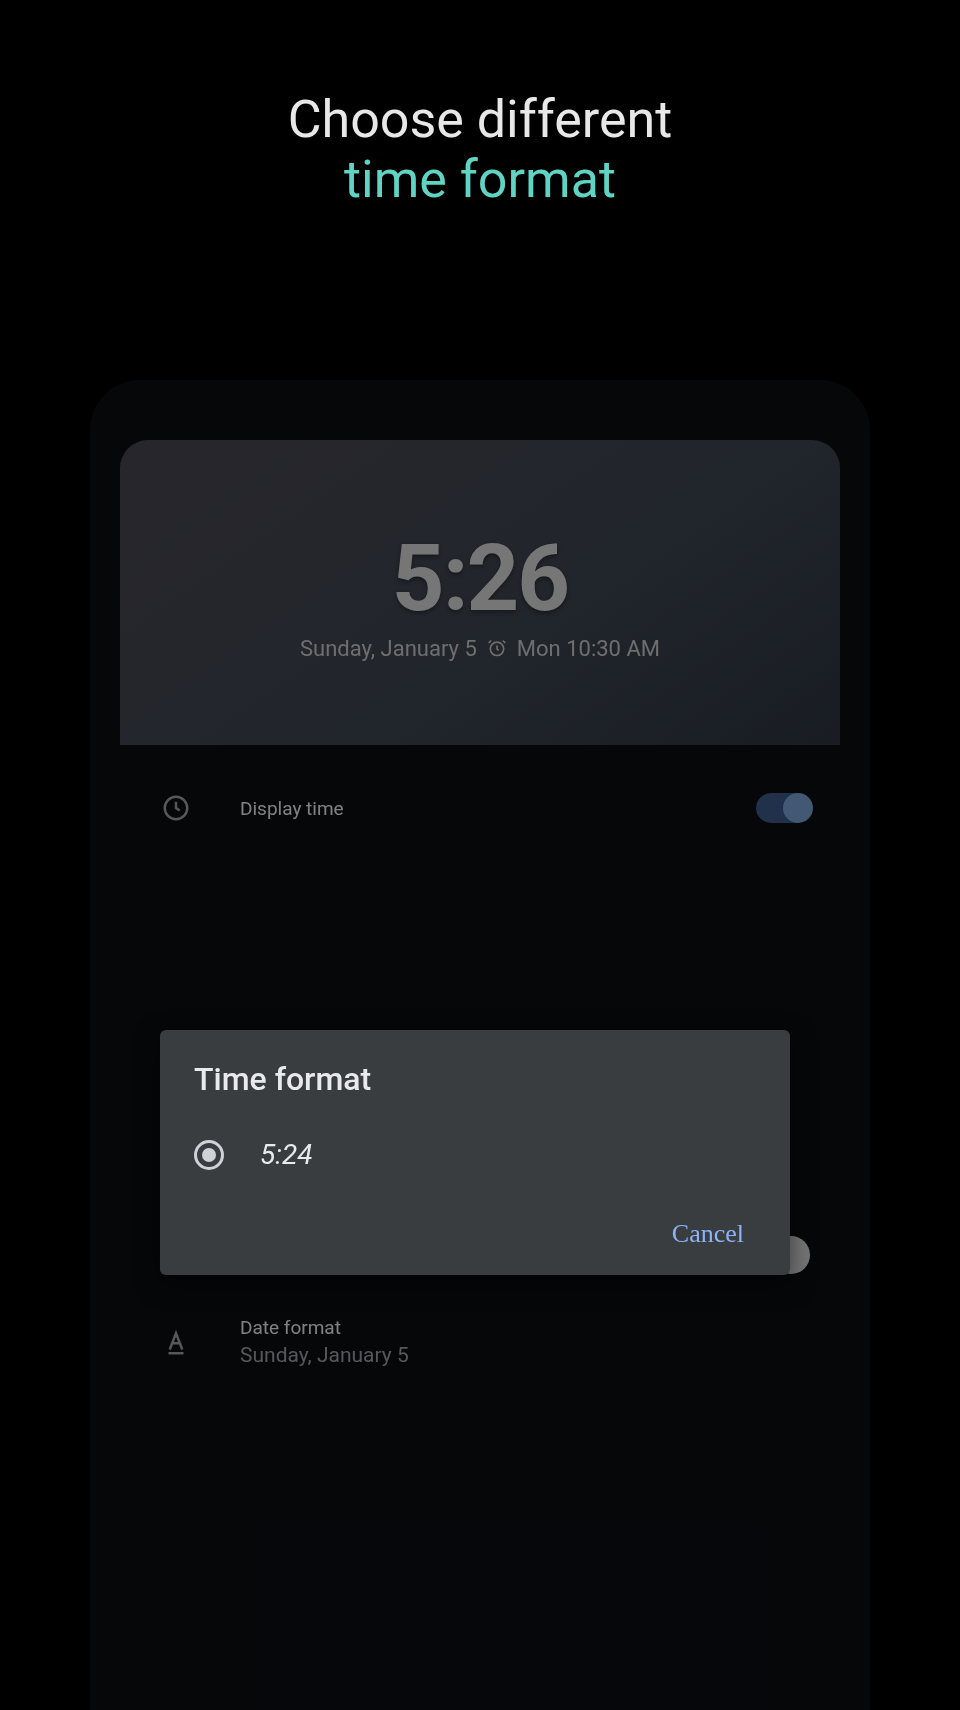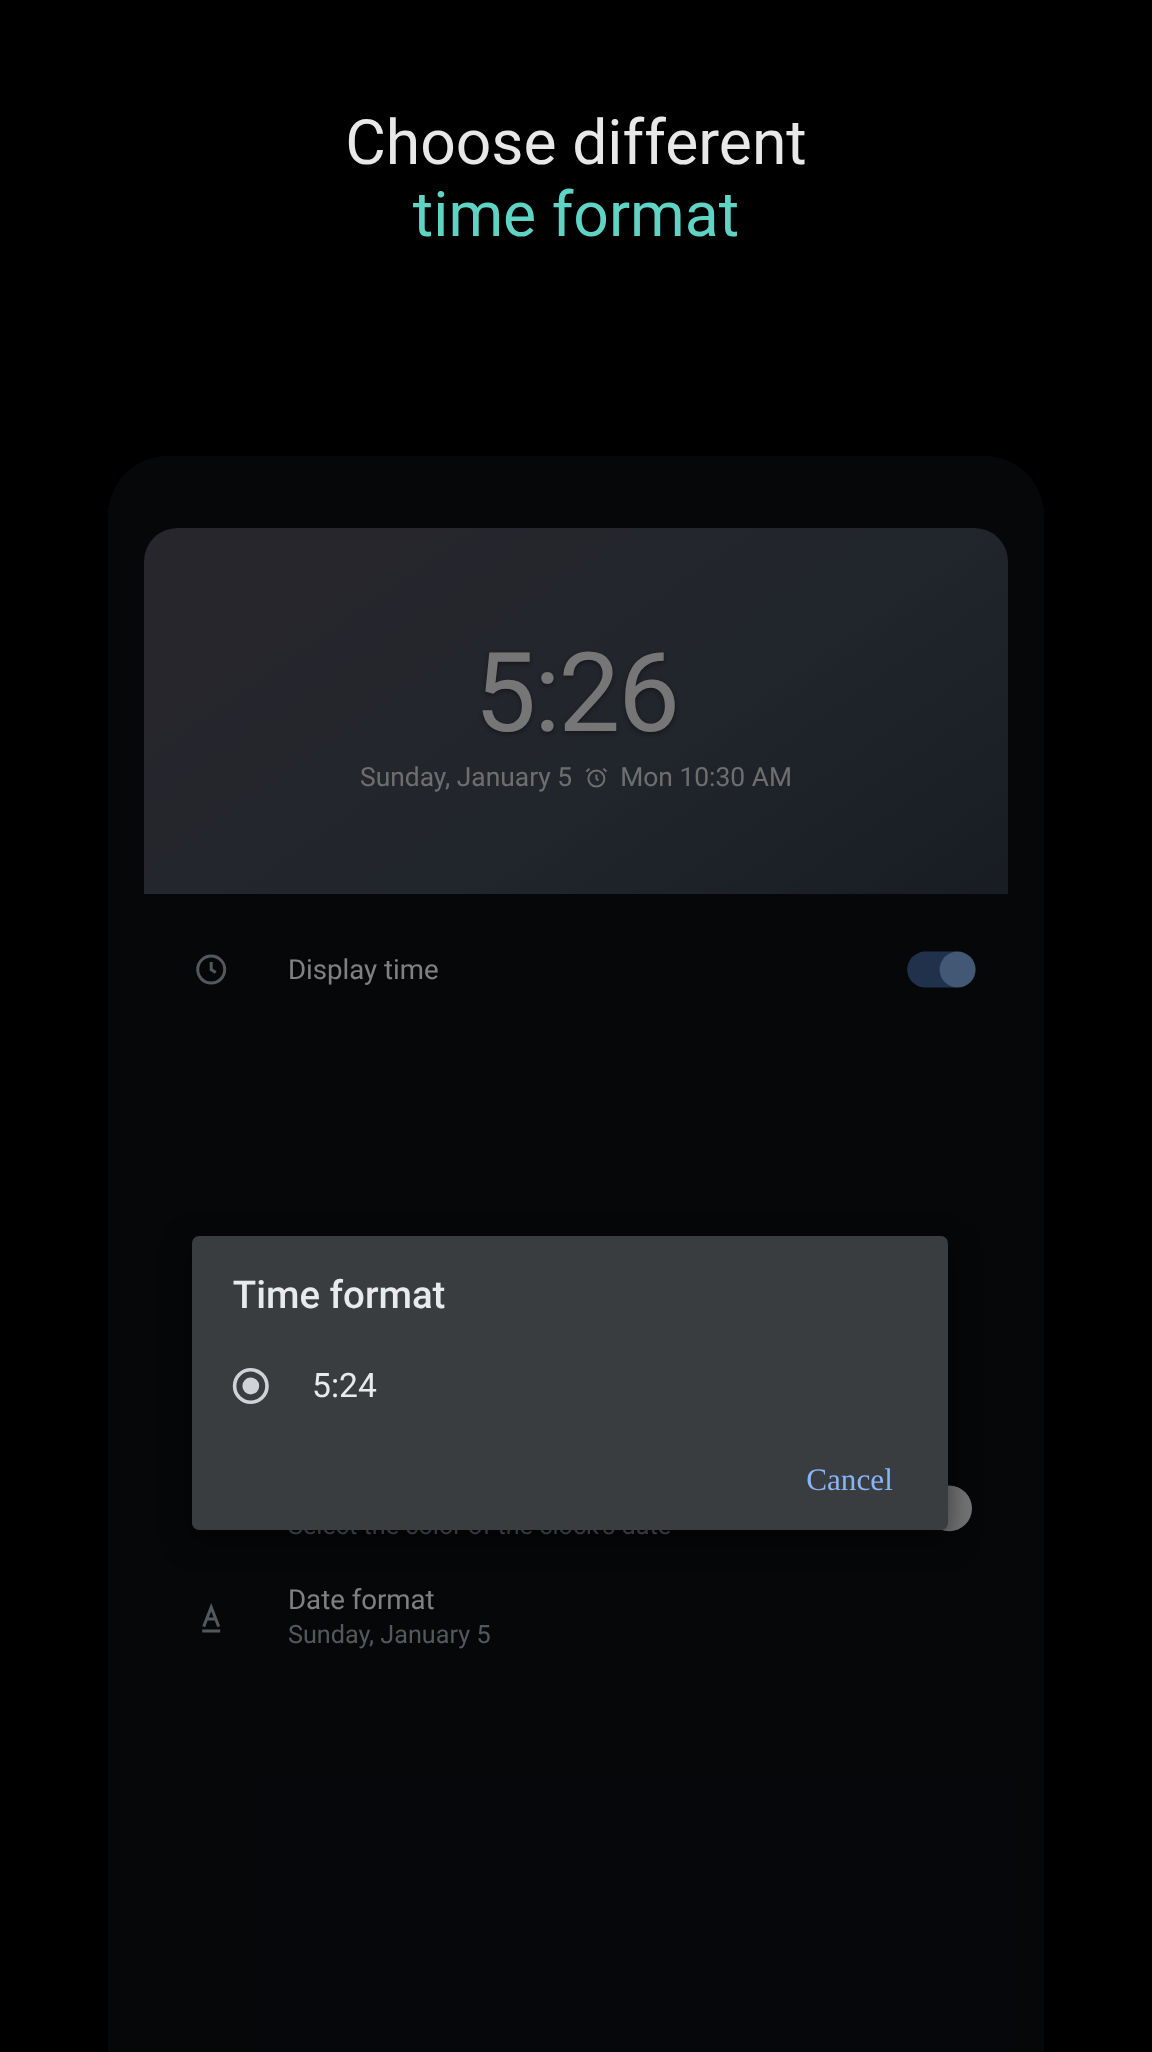--- a/index.html
+++ b/index.html
@@ -36,21 +36,21 @@
     border-radius: 28px 28px 0 0;
     background: linear-gradient(145deg, #4a4552 0%, #3c4550 60%, #2d3540 100%);
     display: flex;
     flex-direction: column;
     align-items: center;
     justify-content: center;
     position: relative;
   }
   .clock-time {
     font-size: 92px;
-    font-weight: 400;
+    font-weight: 700;
     color: #d8d8d8;
     text-shadow: 0 2px 4px rgba(0,0,0,0.4);
     letter-spacing: -2px;
   }
   .clock-sub {
     display: flex;
     align-items: center;
     gap: 10px;
     font-size: 22px;
     color: #c8c8c8;
@@ -80,21 +80,21 @@
   }
   .row-icon {
     width: 72px;
     display: flex;
     align-items: center;
     justify-content: center;
     color: #9aa0a6;
     flex-shrink: 0;
   }
   .row-body { flex: 1; }
-  .row-title { color: #e8eaed; font-size: 23px; }
+  .row-title { color: #e8eaed; font-size: 19px; }
   .row-sub { color: #9aa0a6; font-size: 21px; margin-top: 4px; }
   .toggle {
     width: 54px; height: 30px;
     border-radius: 30px;
     position: relative;
     margin-right: 10px;
     flex-shrink: 0;
   }
   .toggle.on { background: #3d5a8a; }
   .toggle .knob {
@@ -150,21 +150,21 @@
     justify-content: center;
     flex-shrink: 0;
   }
   .radio.selected { border-color: #cfd2d6; }
   .radio.selected::after {
     content: "";
     width: 14px; height: 14px;
     background: #cfd2d6;
     border-radius: 50%;
   }
-  .option-label { color: #e8eaed; font-size: 28px; }
+  .option-label { color: #e8eaed; font-size: 28px; font-style: italic; }
   .dialog-actions {
     display: flex;
     justify-content: flex-end;
     padding: 16px 34px 0 34px;
   }
   .dialog-btn {
     color: #8ab4f8;
     font-size: 26px;
     font-weight: 500;
     padding: 10px 12px;

